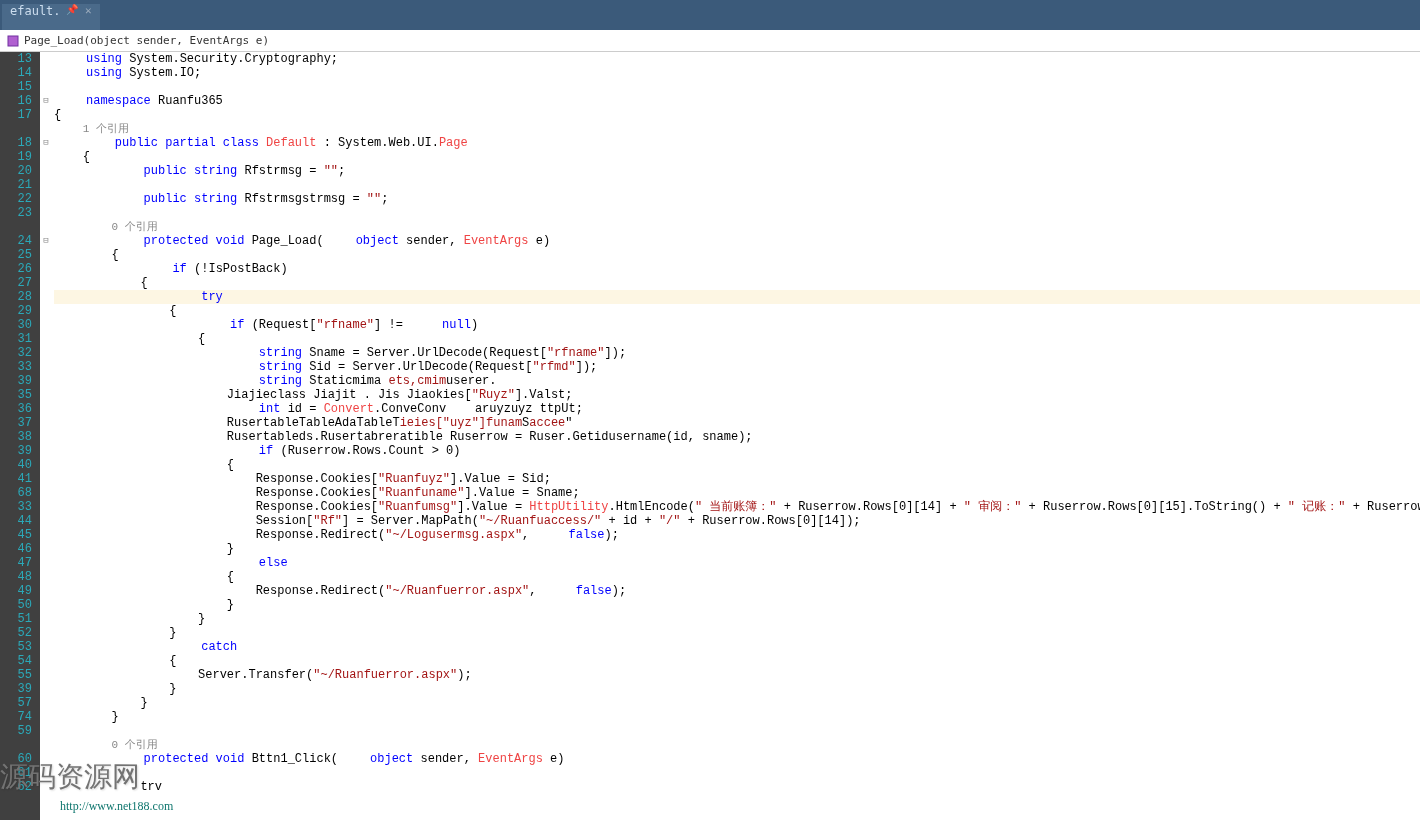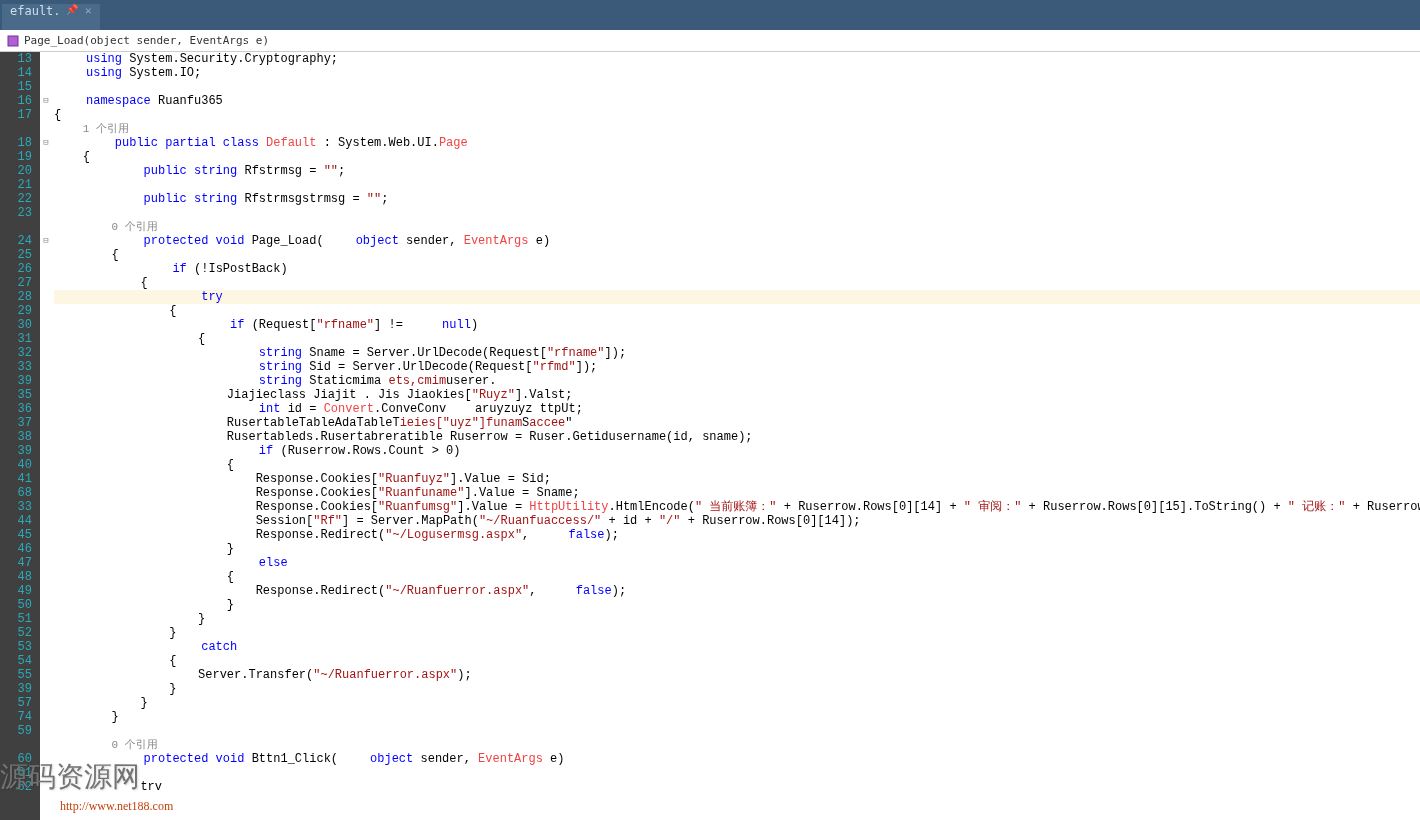--- a/index.html
+++ b/index.html
@@ -21,21 +21,21 @@
 .fold-col div { height:14px; text-align:center; cursor:pointer; }
 .code { flex:1; white-space:pre; color:#000; padding-left:2px; }
 .code .row { height:14px; }
 .kw { color:#0000ff;margin-left:32px; }
 .str { color:#a31515; }
 .cls { color:#ef4444; }
 .ref { color:#888; font-size:11px; }
 .tok-teal { color:#000000; }
 .hl-line { background:#fdf6e3; }
 .watermark { position:absolute; left:0; bottom:24px; font-size:28px; color:#737373; font-weight:normal; text-shadow:1px 1px 2px rgba(0,0,0,.15); pointer-events:none; font-family:"Microsoft YaHei"; }
-.watermark-url { position:absolute; left:60px; bottom:6px; font-size:12px; color:#c2410c; pointer-events:none; font-family:Consolas; }
+.watermark-url { position:absolute; left:60px; bottom:6px; font-size:12px; color:#0f766e; pointer-events:none; font-family:Consolas; }
 </style>
 </head>
 <body>
 
 <div class="top-tab-strip">
   <div class="doc-tab">
     <span>efault.</span>
     <span class="pushpin">📌</span>
     <span class="close-x">✕</span>
   </div>

